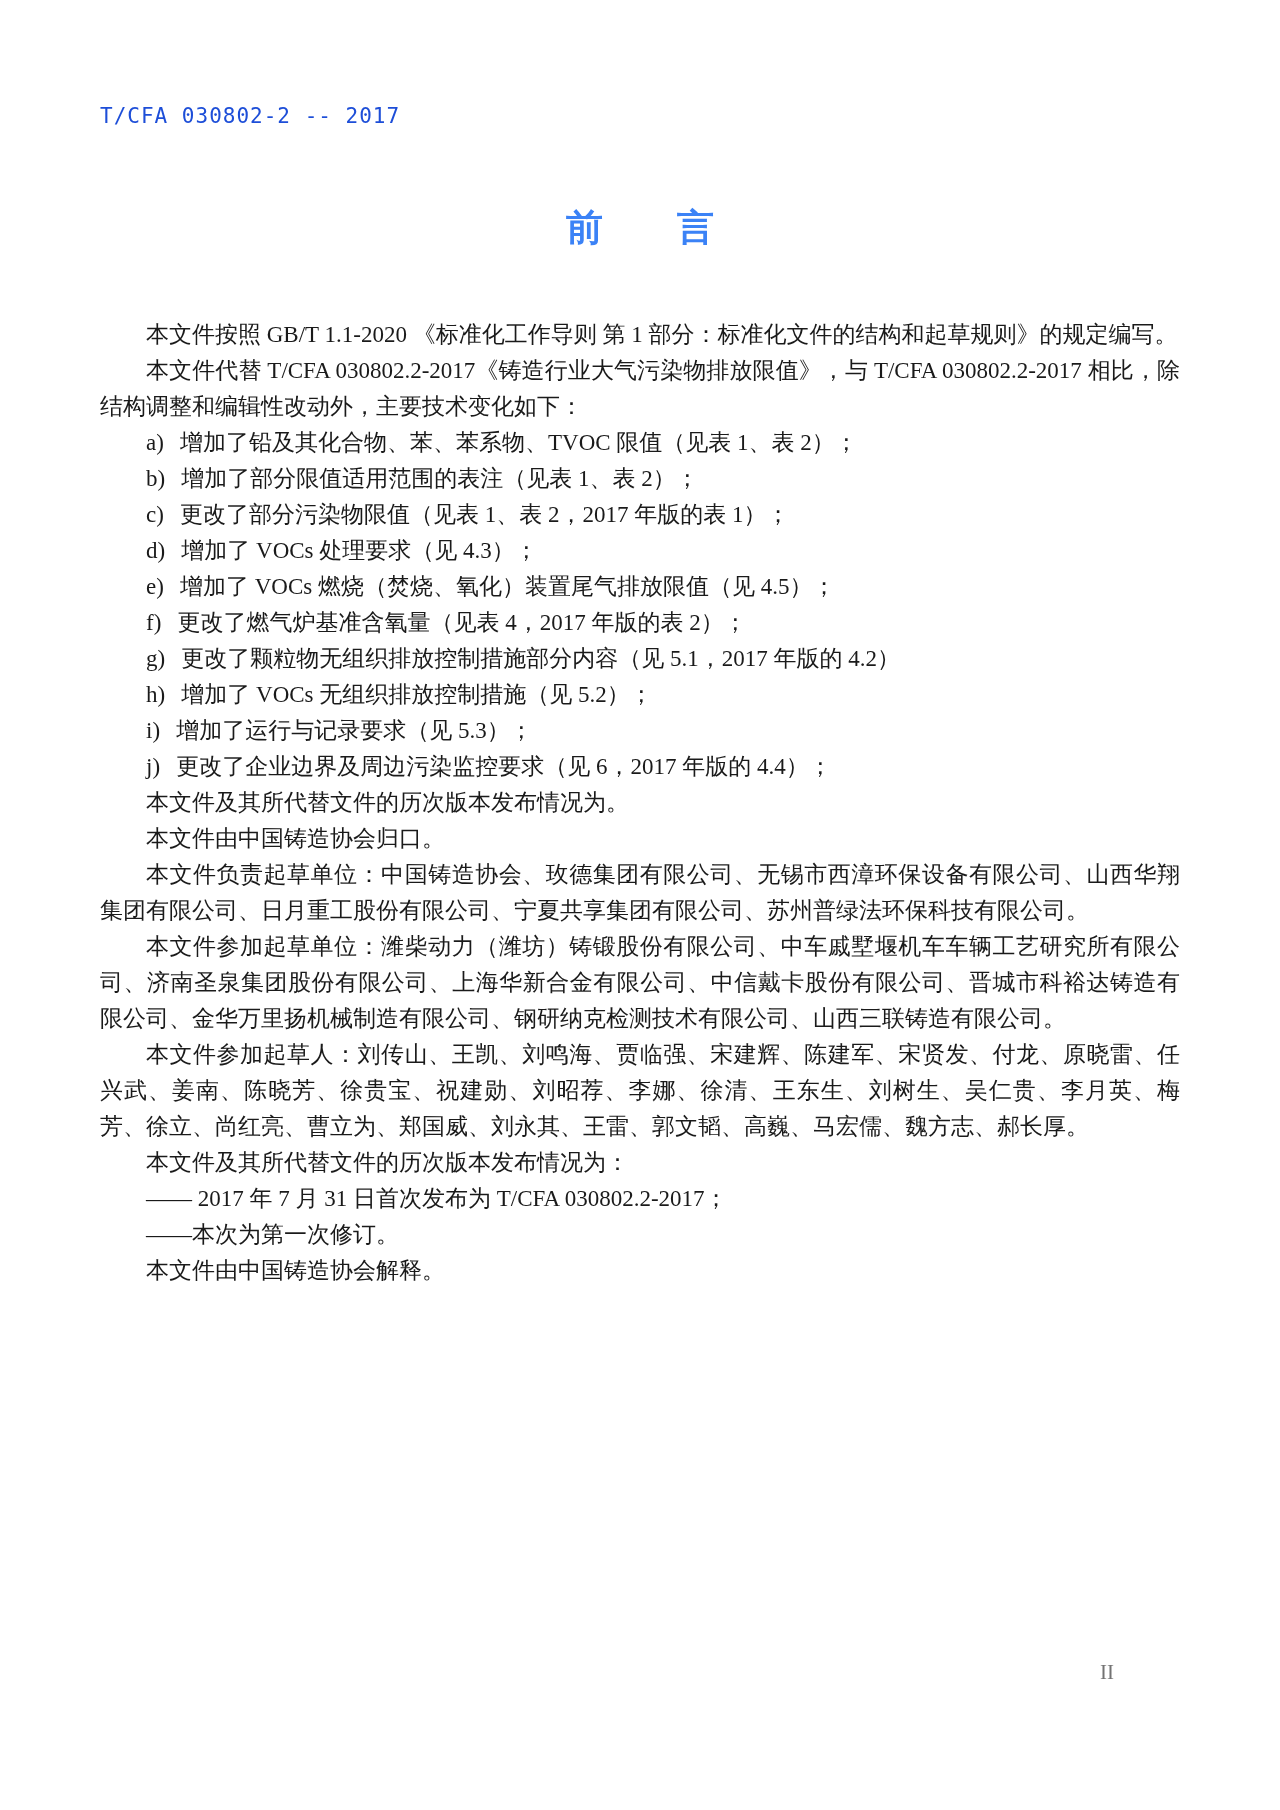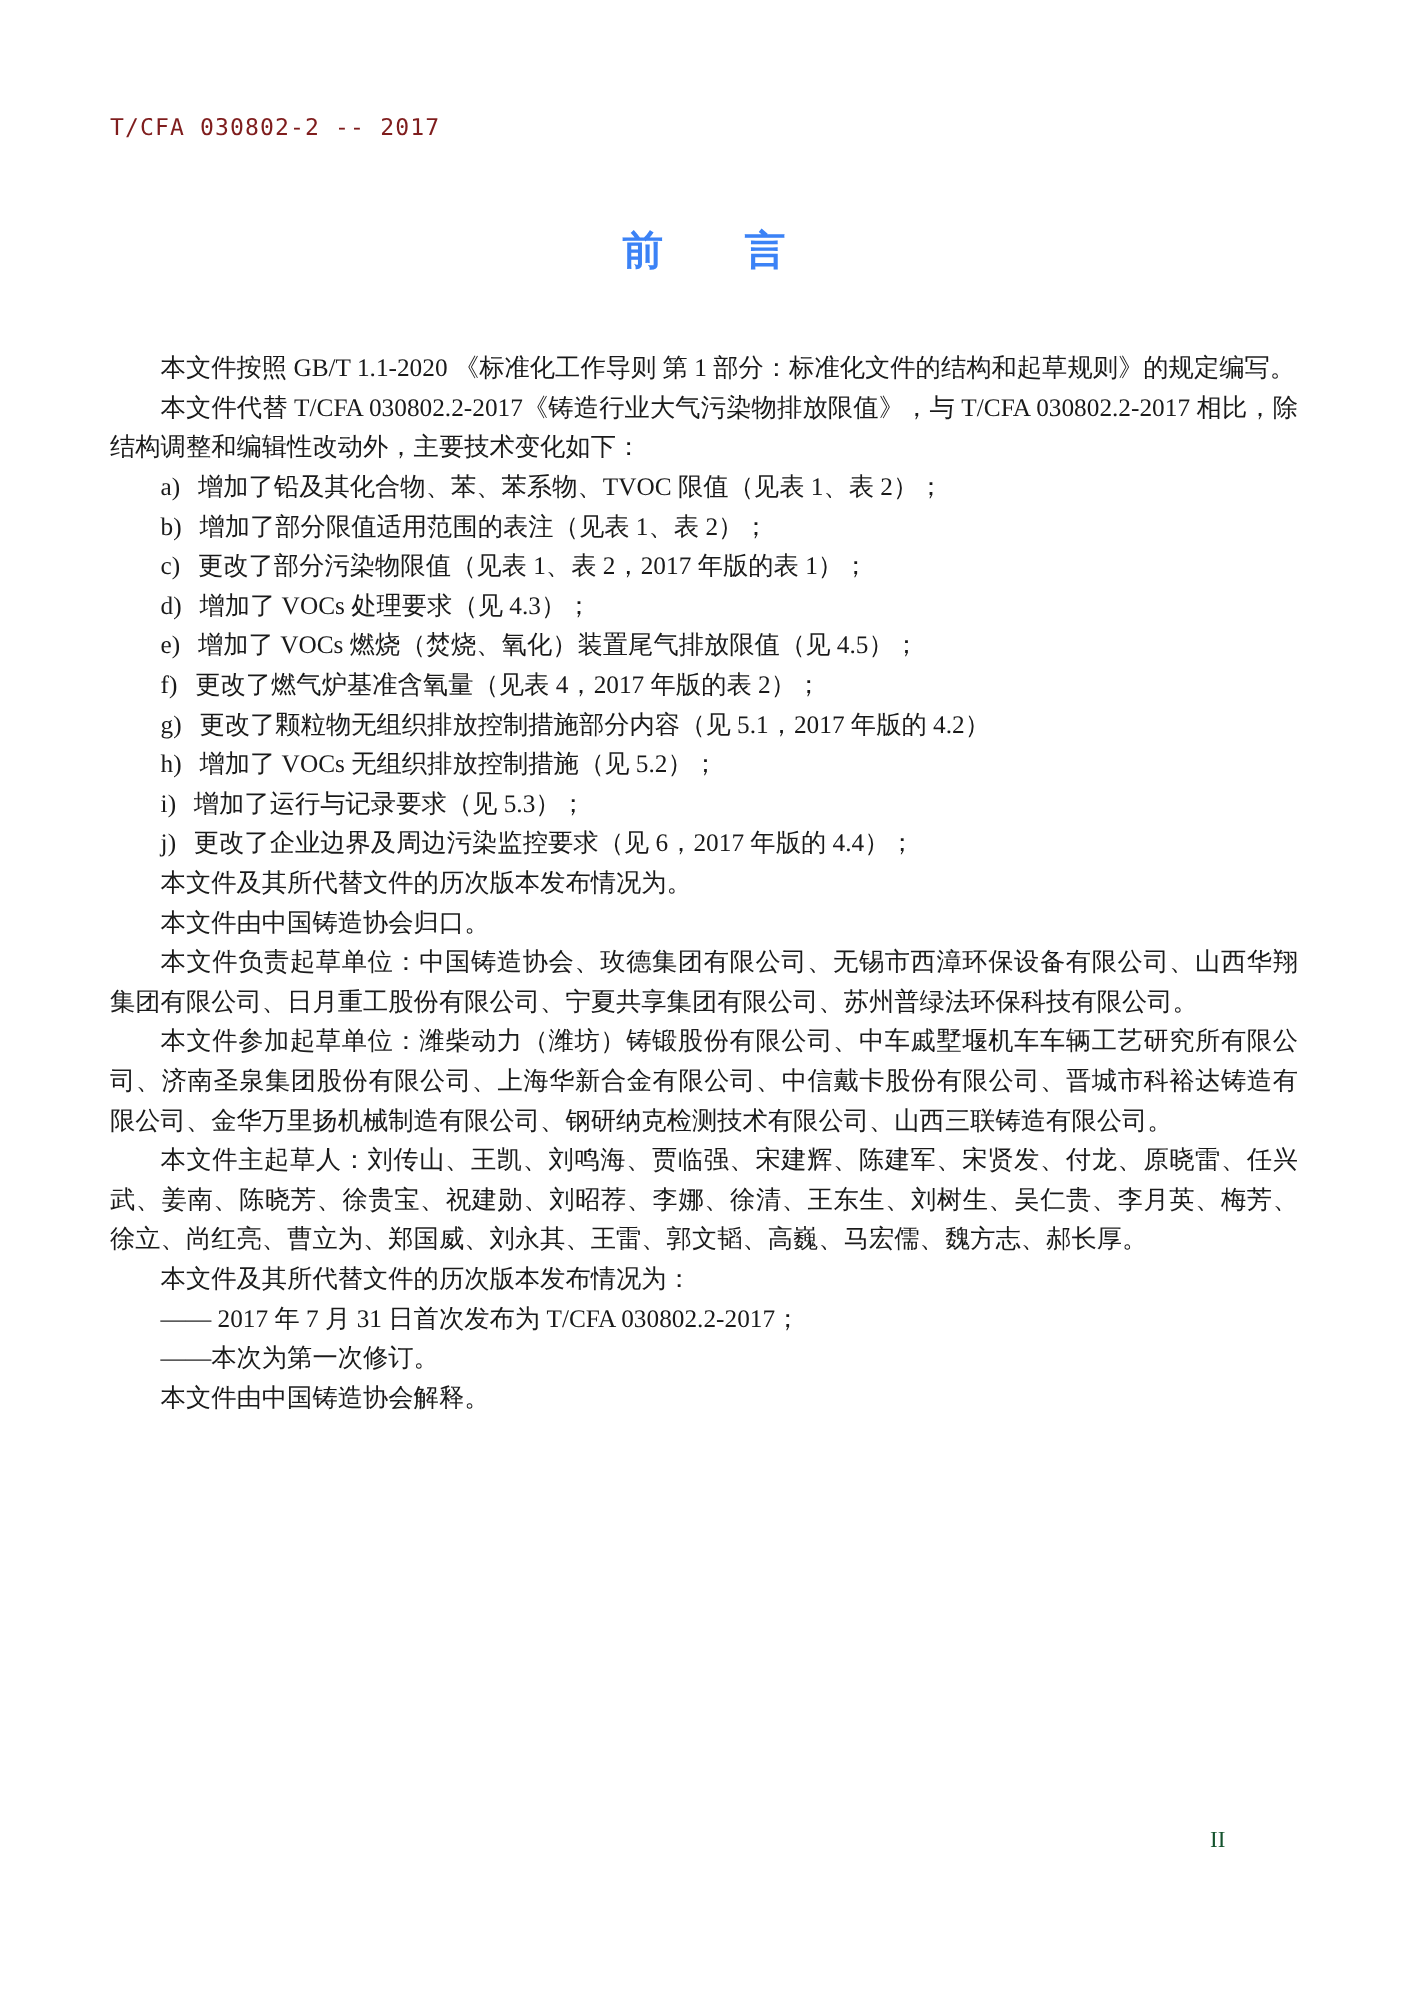--- a/index.html
+++ b/index.html
@@ -13,21 +13,21 @@
     font-family: "Liberation Serif", "DejaVu Serif", serif;
     overflow: hidden;
   }
   .doc-header {
     position: absolute;
     left: 100px;
     top: 104px;
     font-family: "DejaVu Sans Mono", "Liberation Mono", monospace;
     font-size: 21px;
     letter-spacing: 1px;
-    color: #7f1d1d;
+    color: #1d4ed8;
     white-space: pre;
     text-align: right;
   }
   .doc-title {
     position: absolute;
     left: 100px;
     top: 203px;
     width: 1080px;
     text-align: center;
     font-family: "DejaVu Sans", "Liberation Sans", sans-serif;
@@ -52,21 +52,21 @@
   }
   .change-label {
     display: inline-block;
     margin-right: 0.7em;
   }
   .page-number {
     position: absolute;
     left: 1100px;
     top: 1660px;
     font-size: 21px;
-    color: #14532d;
+    color: #737373;
     font-family: "Liberation Serif", "DejaVu Serif", serif;
   }
 </style>
 </head>
 <body>
 
 <div class="page">
 
   <div class="doc-header">T/CFA 030802-2 -- 2017</div>
 
@@ -106,21 +106,21 @@
       <span class="change-label">i)</span><span>增加了运行与记录要求（见 5.3）；</span>
     </p>
     <p class="change">
       <span class="change-label">j)</span><span>更改了企业边界及周边污染监控要求（见 6，2017 年版的 4.4）；</span>
     </p>
 
     <p class="para">本文件及其所代替文件的历次版本发布情况为。</p>
     <p class="para">本文件由中国铸造协会归口。</p>
     <p class="para">本文件负责起草单位：中国铸造协会、玫德集团有限公司、无锡市西漳环保设备有限公司、山西华翔集团有限公司、日月重工股份有限公司、宁夏共享集团有限公司、苏州普绿法环保科技有限公司。</p>
     <p class="para">本文件参加起草单位：潍柴动力（潍坊）铸锻股份有限公司、中车戚墅堰机车车辆工艺研究所有限公司、济南圣泉集团股份有限公司、上海华新合金有限公司、中信戴卡股份有限公司、晋城市科裕达铸造有限公司、金华万里扬机械制造有限公司、钢研纳克检测技术有限公司、山西三联铸造有限公司。</p>
-    <p class="para">本文件主起草人：刘传山、王凯、刘鸣海、贾临强、宋建辉、陈建军、宋贤发、付龙、原晓雷、任兴武、姜南、陈晓芳、徐贵宝、祝建勋、刘昭荐、李娜、徐清、王东生、刘树生、吴仁贵、李月英、梅芳、徐立、尚红亮、曹立为、郑国威、刘永其、王雷、郭文韬、高巍、马宏儒、魏方志、郝长厚。</p>
+    <p class="para">本文件参加起草人：刘传山、王凯、刘鸣海、贾临强、宋建辉、陈建军、宋贤发、付龙、原晓雷、任兴武、姜南、陈晓芳、徐贵宝、祝建勋、刘昭荐、李娜、徐清、王东生、刘树生、吴仁贵、李月英、梅芳、徐立、尚红亮、曹立为、郑国威、刘永其、王雷、郭文韬、高巍、马宏儒、魏方志、郝长厚。</p>
     <p class="para">本文件及其所代替文件的历次版本发布情况为：</p>
     <p class="para">—— 2017 年 7 月 31 日首次发布为 T/CFA 030802.2-2017；</p>
     <p class="para">——本次为第一次修订。</p>
     <p class="para">本文件由中国铸造协会解释。</p>
 
   </div>
 
   <div class="page-number">II</div>
 
 </div>

